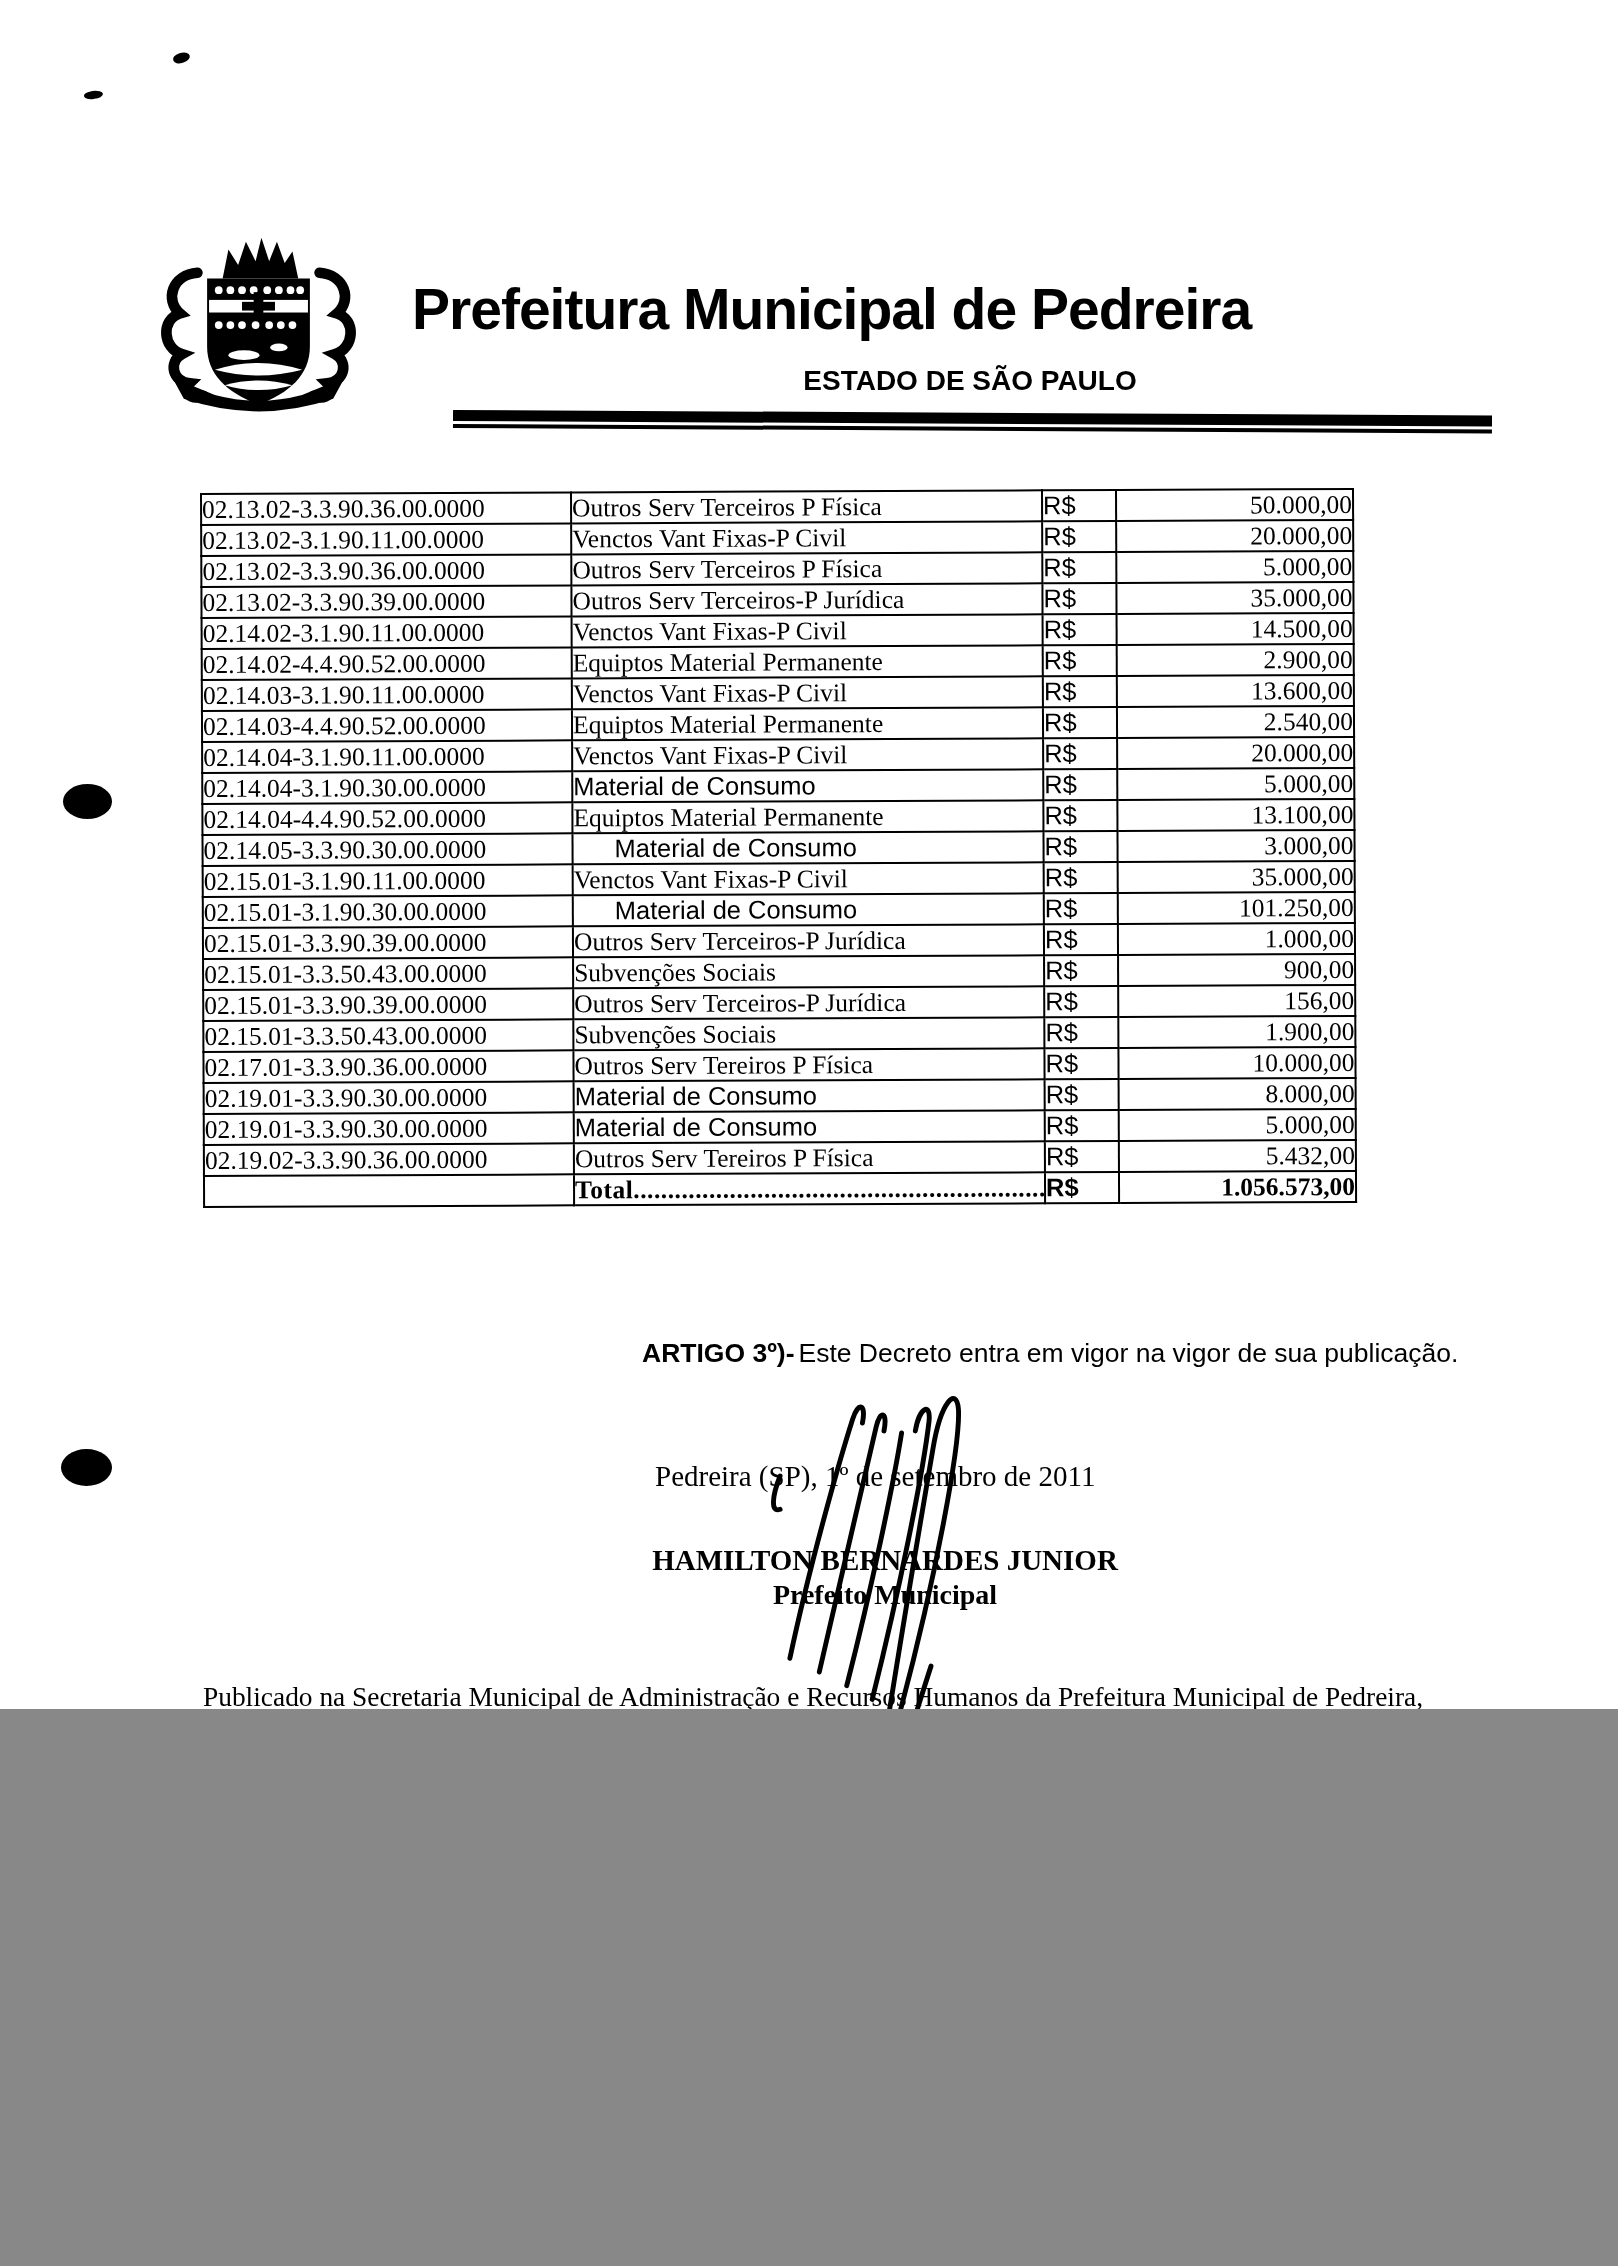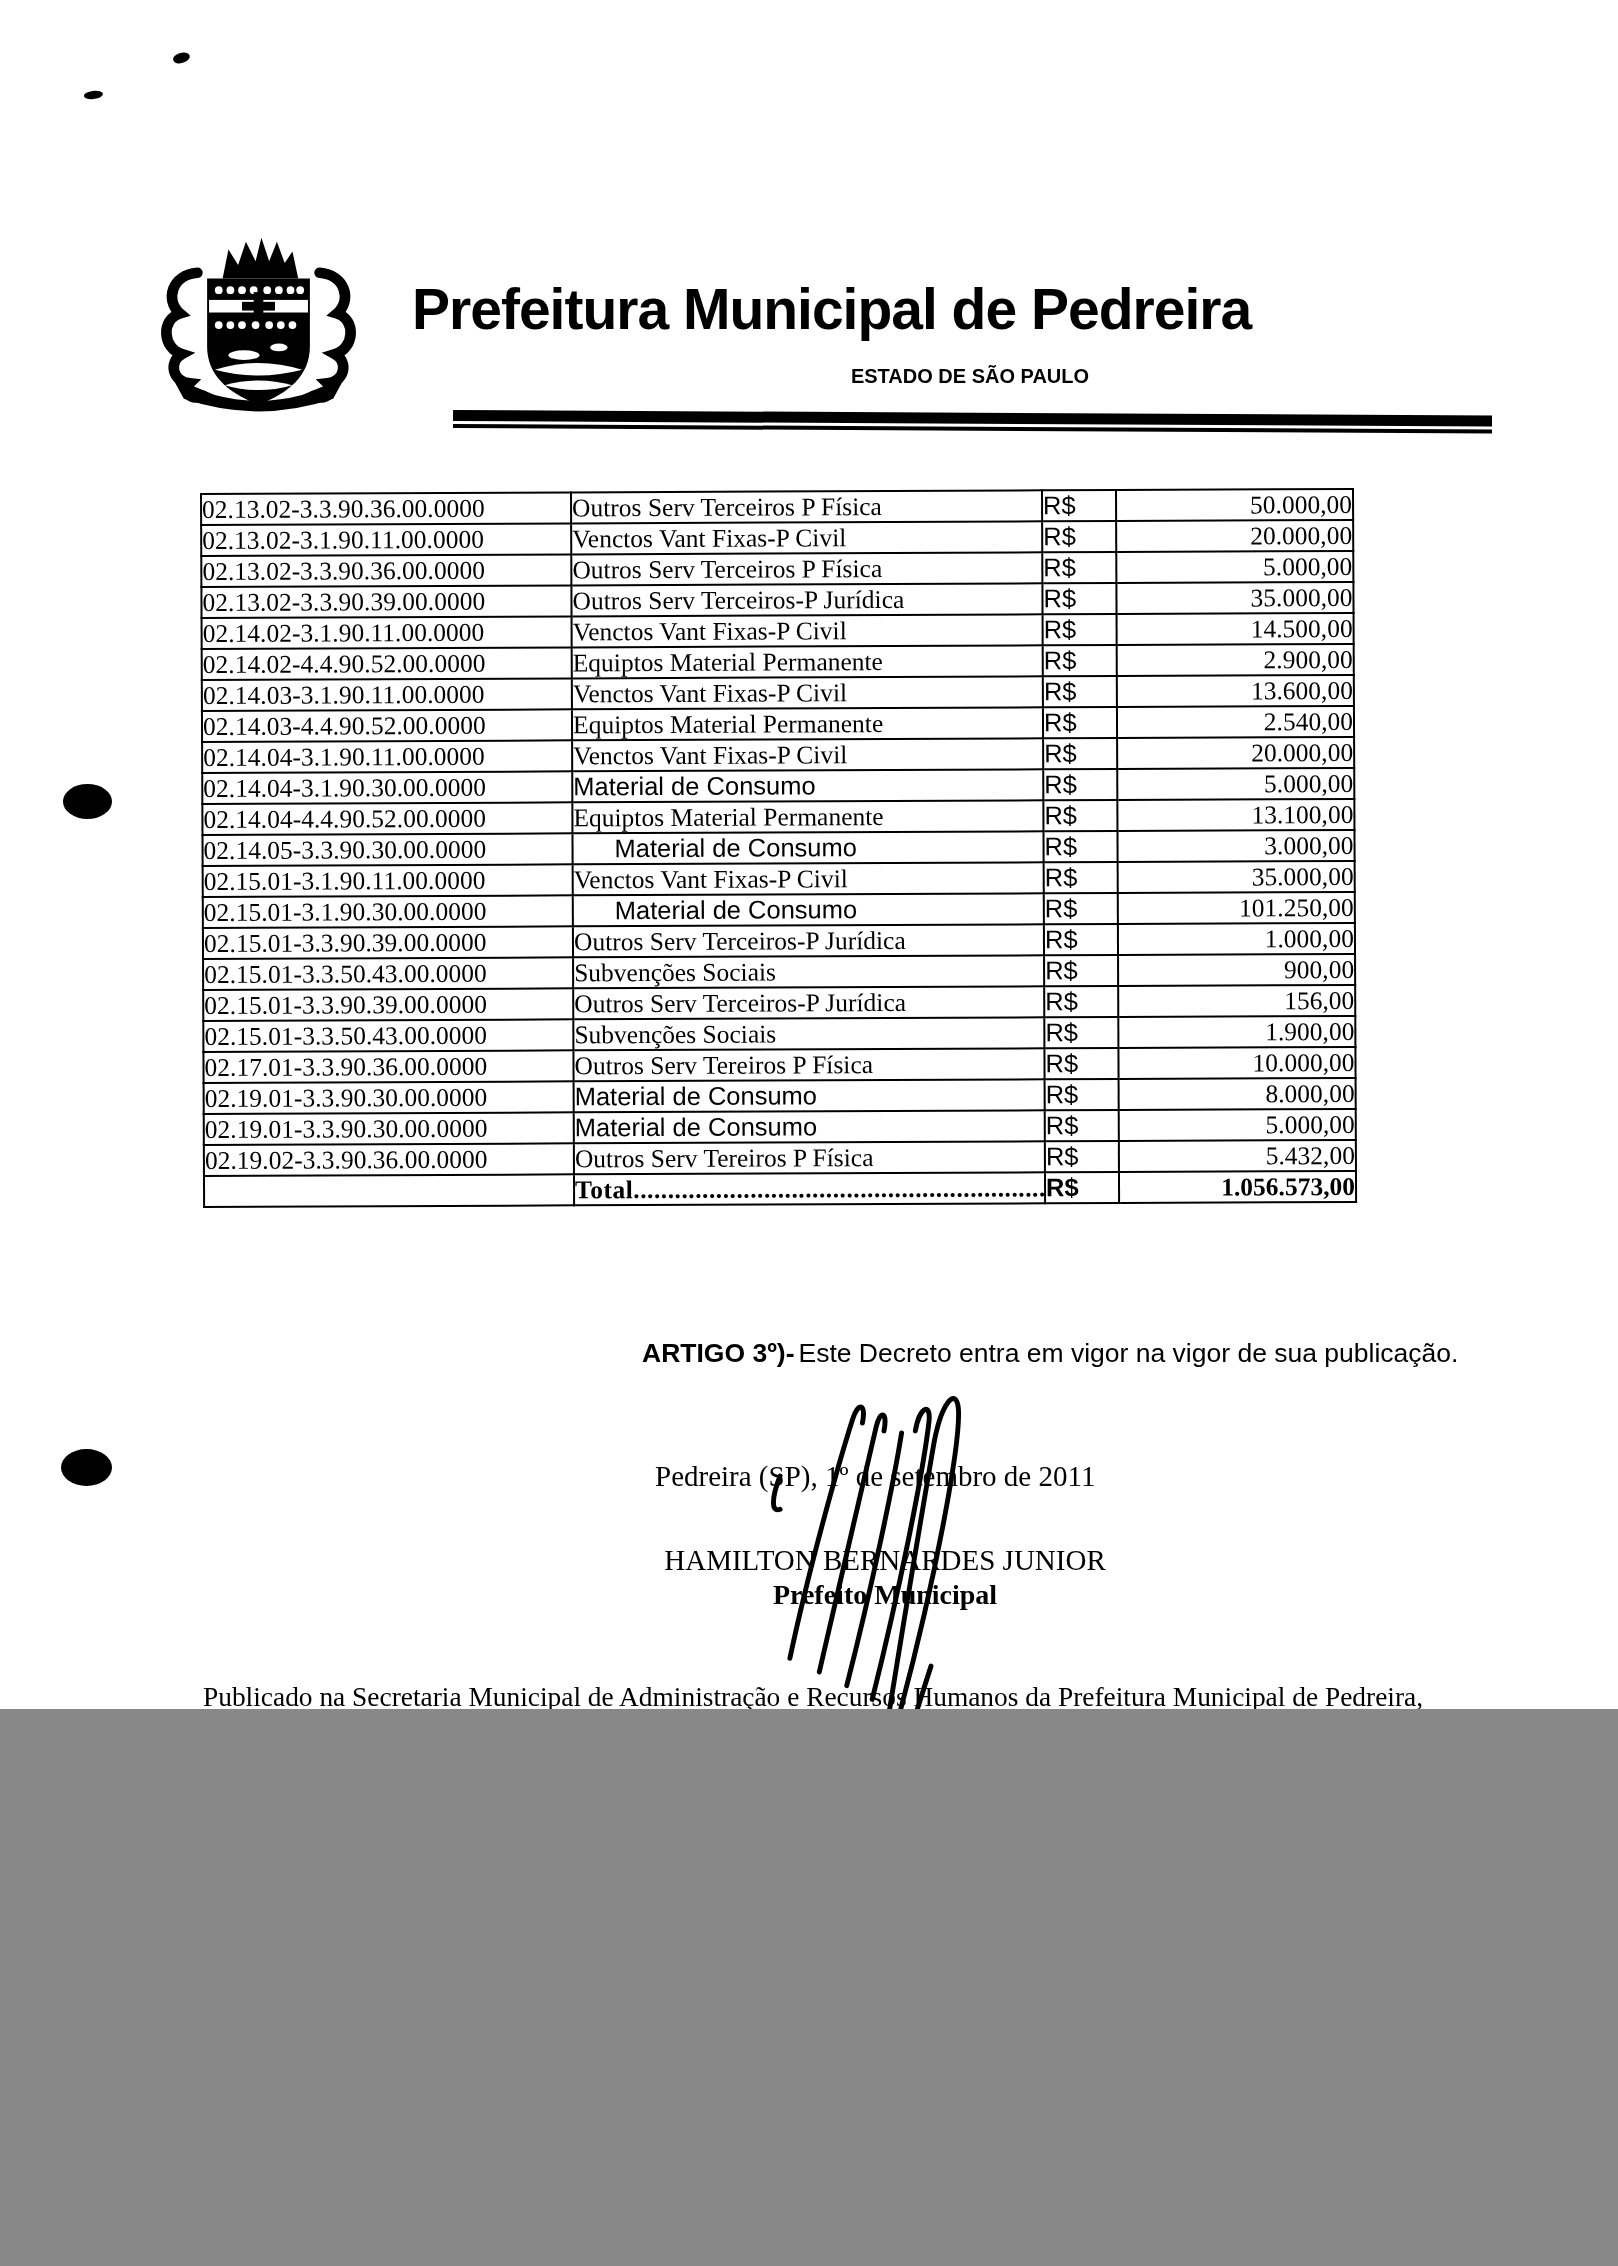--- a/index.html
+++ b/index.html
@@ -14,21 +14,21 @@
   
   .crest{position:absolute;left:147px;top:231px;width:223px;height:196px;}
   .doc-title{
     position:absolute;left:412px;top:276px;
     font-family:"Liberation Sans", sans-serif;
     font-weight:bold;font-size:57px;letter-spacing:-1px;white-space:nowrap;
   }
   .doc-subtitle{
     position:absolute;left:686px;top:365px;width:568px;text-align:center;
     font-family:"Liberation Sans", sans-serif;
-    font-weight:bold;font-size:20px;letter-spacing:0px;white-space:nowrap;
+    font-weight:bold;font-size:28px;letter-spacing:0px;white-space:nowrap;
   }
   .header-rule{position:absolute;left:453px;top:410px;width:1039px;transform:rotate(0.3deg);transform-origin:left center;}
   .header-rule .bar1{height:10.8px;background:#000;}
   .header-rule .bar2{height:3.9px;background:#000;margin-top:2.9px;}
 
   
   table.budget{
     position:absolute;left:200px;top:493px;
     border-collapse:collapse;table-layout:fixed;
     width:1143px;
@@ -56,21 +56,21 @@
     position:absolute;left:642px;top:1338px;
     font-family:"Liberation Sans",sans-serif;font-size:26.5px;white-space:nowrap;
   }
   .article-line .lbl{font-weight:bold;margin-right:4px;}
   .dateline{
     position:absolute;left:655px;top:1460px;
     font-size:29px;white-space:nowrap;
   }
   .mayor-name{
     position:absolute;left:635px;top:1544px;width:500px;text-align:center;
-    font-weight:normal;font-size:29px;white-space:nowrap;
+    font-weight:bold;font-size:29px;white-space:nowrap;
   }
   .mayor-role{
     position:absolute;left:635px;top:1579px;width:500px;text-align:center;
     font-weight:bold;font-size:28px;white-space:nowrap;
   }
   .publication{
     position:absolute;left:203px;top:1678px;width:1416px;
     font-size:27.4px;line-height:1.45;
   }
   .chief-name{

